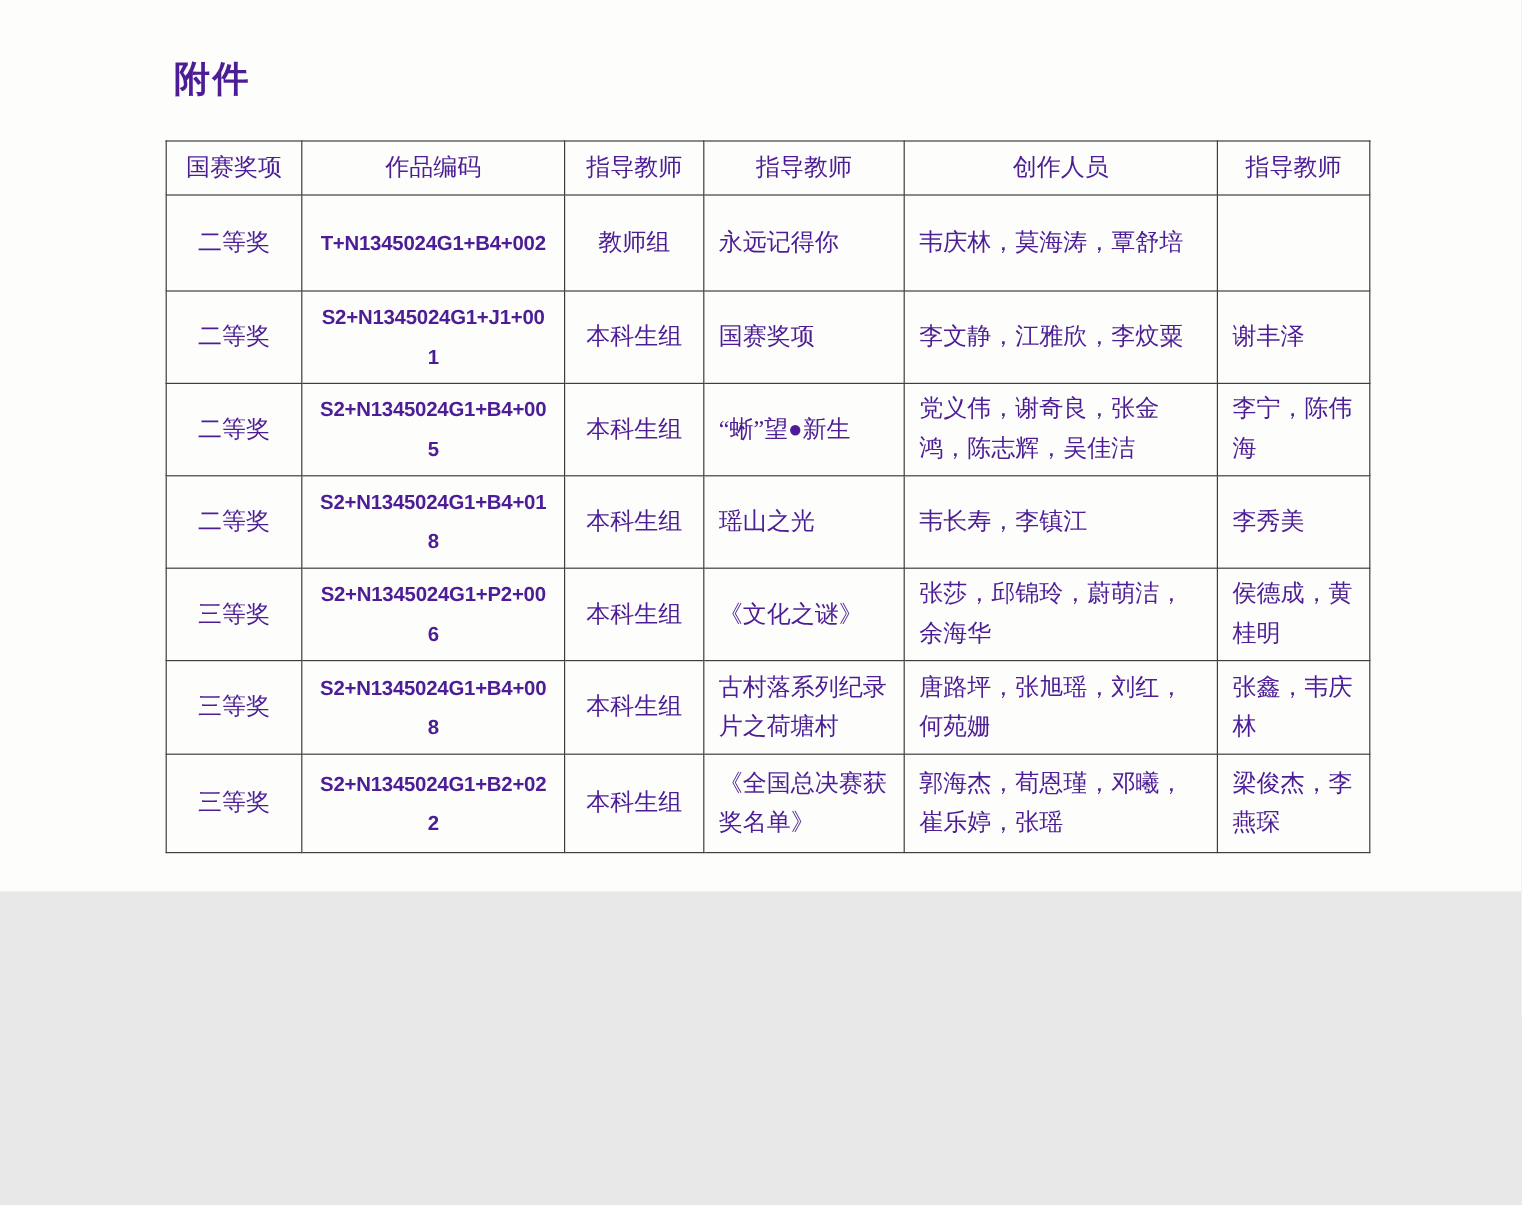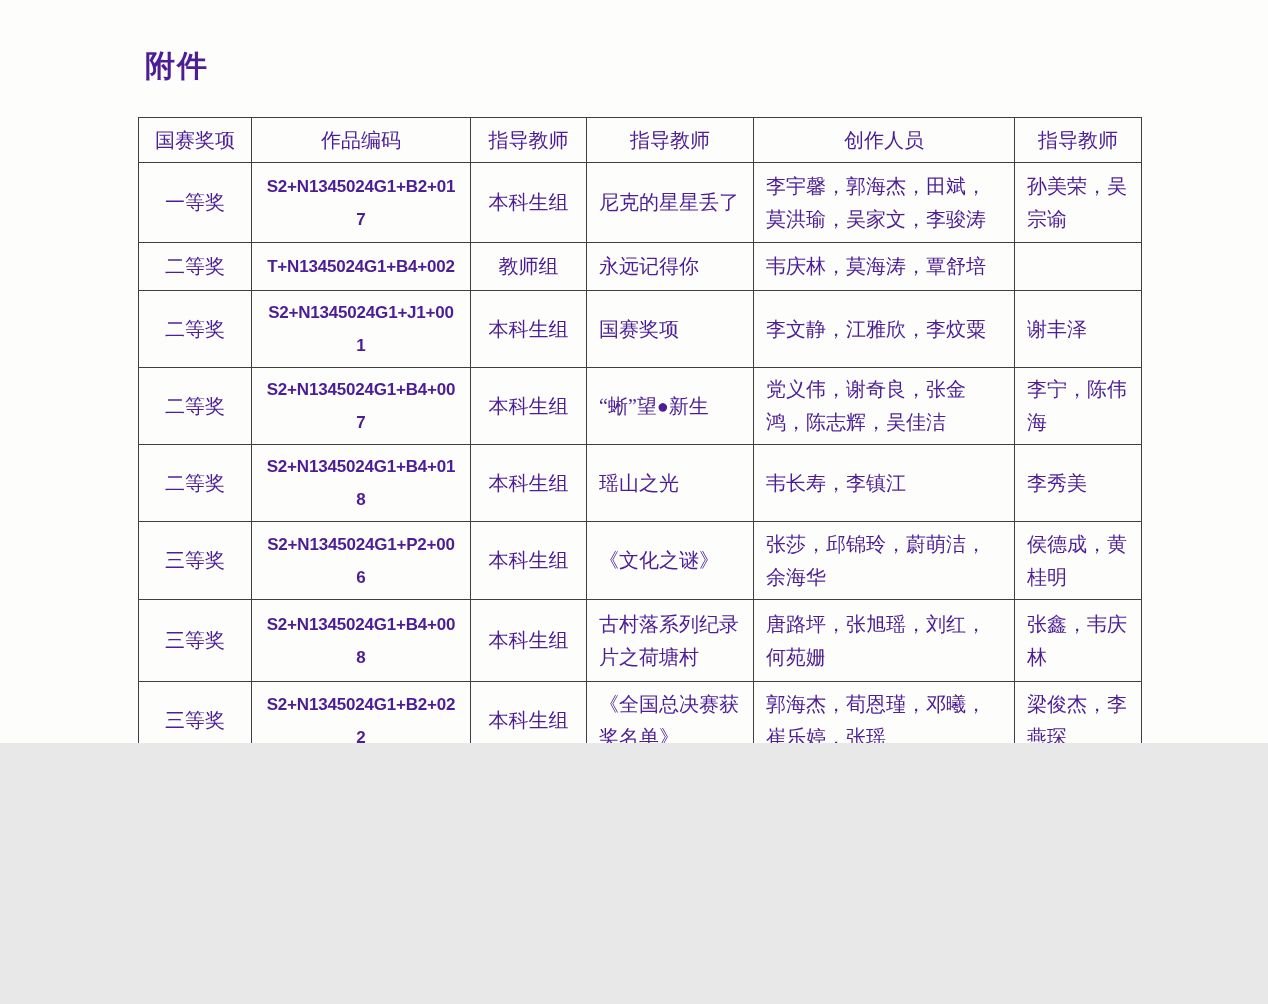--- a/index.html
+++ b/index.html
@@ -90,46 +90,38 @@
         <th>国赛奖项</th>
         <th>作品编码</th>
         <th>指导教师</th>
         <th>指导教师</th>
         <th>创作人员</th>
         <th>指导教师</th>
       </tr>
     </thead>
     <tbody>
       <tr>
-        <td class="c-award">一等奖</td>
-        <td class="c-code">S2+N1345024G1+B2+017</td>
-        <td class="c-group">本科生组</td>
-        <td class="c-title">尼克的星星丢了</td>
-        <td class="c-creators">李宇馨，郭海杰，田斌，莫洪瑜，吴家文，李骏涛</td>
-        <td class="c-instructors">孙美荣，吴宗谕</td>
-      </tr>
-      <tr>
         <td class="c-award">二等奖</td>
         <td class="c-code">T+N1345024G1+B4+002</td>
         <td class="c-group">教师组</td>
         <td class="c-title">永远记得你</td>
         <td class="c-creators">韦庆林，莫海涛，覃舒培</td>
         <td class="c-instructors"></td>
       </tr>
       <tr>
         <td class="c-award">二等奖</td>
         <td class="c-code">S2+N1345024G1+J1+001</td>
         <td class="c-group">本科生组</td>
         <td class="c-title">国赛奖项</td>
         <td class="c-creators">李文静，江雅欣，李炆粟</td>
         <td class="c-instructors">谢丰泽</td>
       </tr>
       <tr>
         <td class="c-award">二等奖</td>
-        <td class="c-code">S2+N1345024G1+B4+007</td>
+        <td class="c-code">S2+N1345024G1+B4+005</td>
         <td class="c-group">本科生组</td>
         <td class="c-title">“蜥”望●新生</td>
         <td class="c-creators">党义伟，谢奇良，张金鸿，陈志辉，吴佳洁</td>
         <td class="c-instructors">李宁，陈伟海</td>
       </tr>
       <tr>
         <td class="c-award">二等奖</td>
         <td class="c-code">S2+N1345024G1+B4+018</td>
         <td class="c-group">本科生组</td>
         <td class="c-title">瑶山之光</td>

